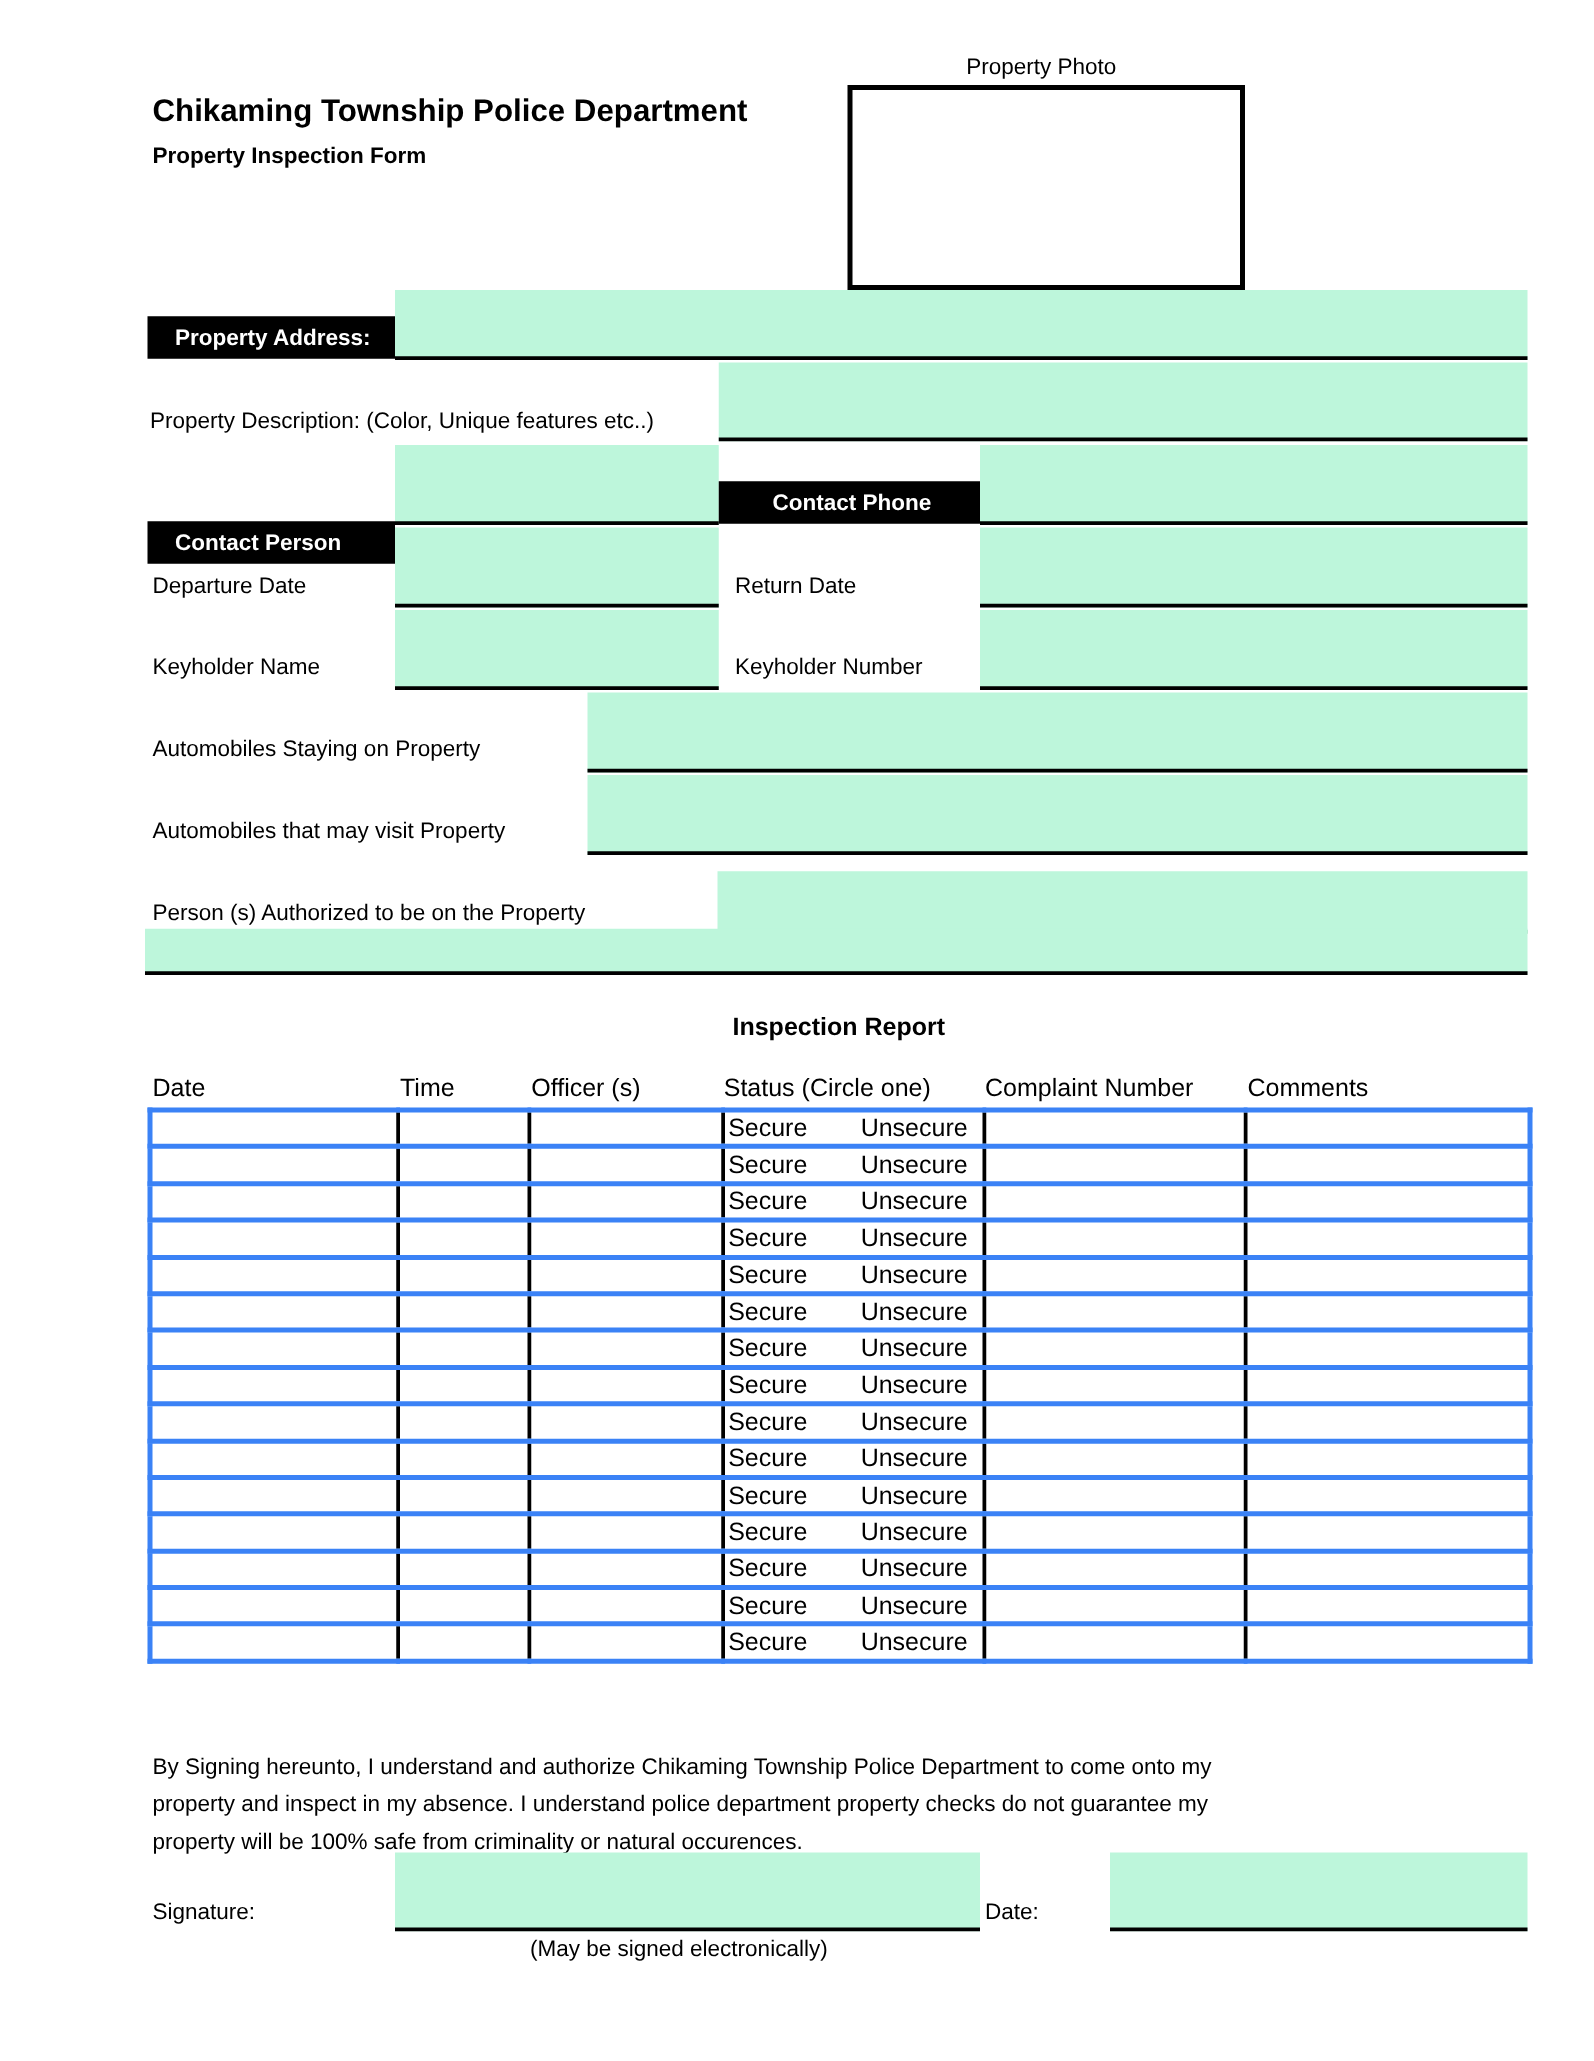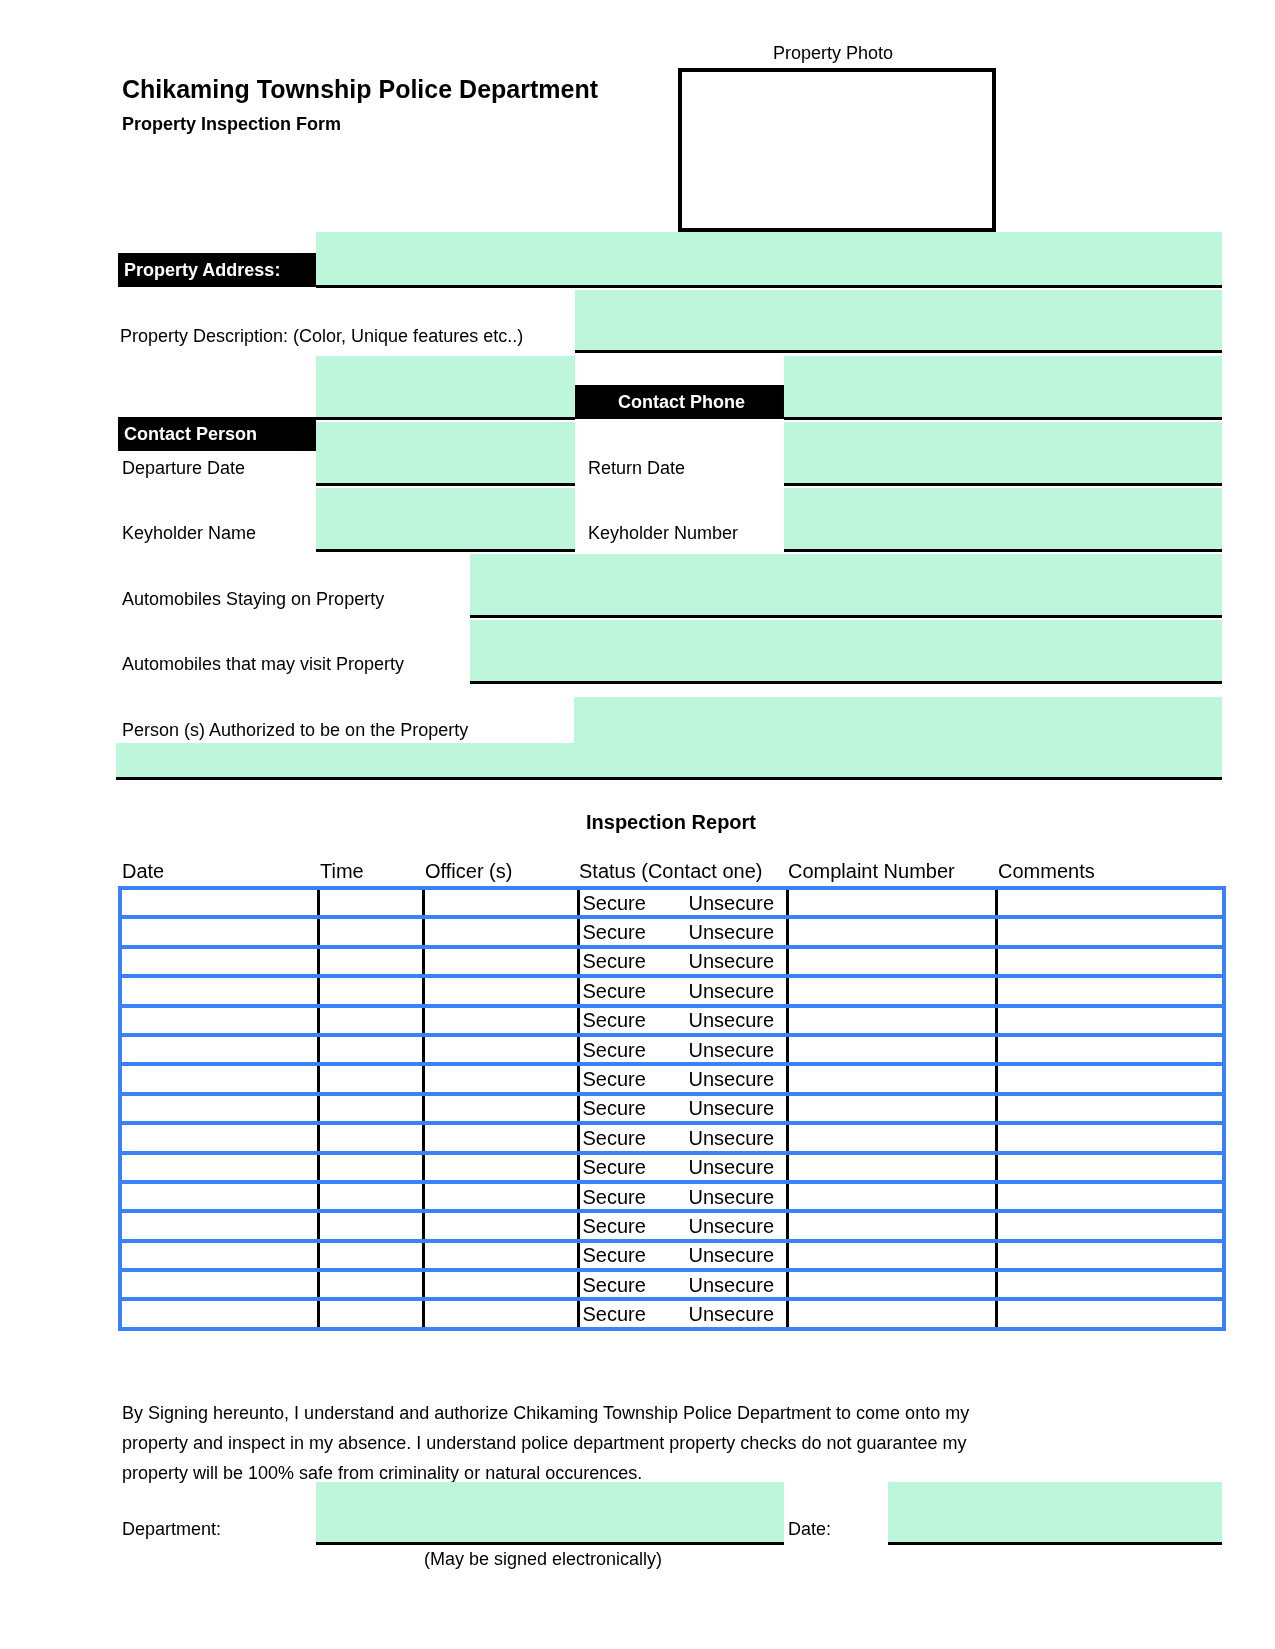--- a/index.html
+++ b/index.html
@@ -7,21 +7,21 @@
          font-family: "Liberation Sans", "DejaVu Sans", sans-serif; color: #000; }
   .abs { position: absolute; }
   .txt { font-size: 18px; line-height: 1; white-space: nowrap; }
   .bold { font-weight: bold; }
   .title { font-size: 25px; font-weight: bold; text-align: center; }
   .subtitle { font-size: 18px; font-weight: bold; }
   .green { background: #bdf6db; }
   .uline { border-bottom: 3px solid #000; box-sizing: border-box; }
   .uline-soft { border-bottom: 3px solid #8fc7a9; box-sizing: border-box; }
   .blackbar { background: #000; color: #fff; font-weight: bold; font-size: 18px;
-              display: flex; align-items: center; box-sizing: border-box; padding-left: 6px; white-space: nowrap; }
+              display: flex; align-items: center; box-sizing: border-box; padding-left: 22px; white-space: nowrap; }
   .photo { border: 4px solid #000; box-sizing: border-box; background: #fff; }
   table.report { position: absolute; border-collapse: collapse; left: 118px; top: 886px; width: 1104px; table-layout: fixed; }
   table.report td { border: 3px solid #000; height: 25.4px; padding: 0; font-size: 20px; line-height: 1;
                     overflow: hidden; white-space: nowrap; }
   table.report tr { border: 4px solid #3b82f6; }
   .status-cell { padding-left: 3px !important; }
   .status-cell span { display: inline-block; }
   .status-secure { width: 106px; }
   .hdr { font-size: 20px; position: absolute; top: 860px; white-space: nowrap; }
 </style>
@@ -61,21 +61,21 @@
 
 <div class="abs txt" style="left:122px; top:721px;">Person (s) Authorized to be on the Property</div>
 <div class="abs green uline-soft" style="left:574px; top:697px; width:648px; height:50px;"></div>
 <div class="abs green uline" style="left:116px; top:743px; width:1106px; height:37px;"></div>
 
 <div class="abs txt bold" style="left:586px; top:812px; font-size:20px;">Inspection Report</div>
 
 <div class="hdr" style="left:122px;">Date</div>
 <div class="hdr" style="left:320px;">Time</div>
 <div class="hdr" style="left:425px;">Officer (s)</div>
-<div class="hdr" style="left:579px;">Status (Contact one)</div>
+<div class="hdr" style="left:579px;">Status (Circle one)</div>
 <div class="hdr" style="left:788px;">Complaint Number</div>
 <div class="hdr" style="left:998px;">Comments</div>
 
 <table class="report">
   <colgroup>
     <col style="width:198px">
       <col style="width:105px">
       <col style="width:155px">
     <col style="width:209px">
       <col style="width:209px">
@@ -204,17 +204,17 @@
       </tr>
     </tbody>
 </table>
 
 <div class="abs txt" style="left:122px; top:1398px; line-height:30px; white-space:normal; width:1000px;">
   <div>By Signing hereunto, I understand and authorize Chikaming Township Police Department to come onto my</div>
   <div>property and inspect in my absence. I understand police department property checks do not guarantee my</div>
   <div>property will be 100% safe from criminality or natural occurences.</div>
 </div>
 
-<div class="abs txt" style="left:122px; top:1520px;">Department:</div>
+<div class="abs txt" style="left:122px; top:1520px;">Signature:</div>
 <div class="abs green uline" style="left:316px; top:1482px; width:468px; height:63px;"></div>
 <div class="abs txt" style="left:424px; top:1550px;">(May be signed electronically)</div>
 <div class="abs txt" style="left:788px; top:1520px;">Date:</div>
 <div class="abs green uline" style="left:888px; top:1482px; width:334px; height:63px;"></div>
 
 </body></html>

